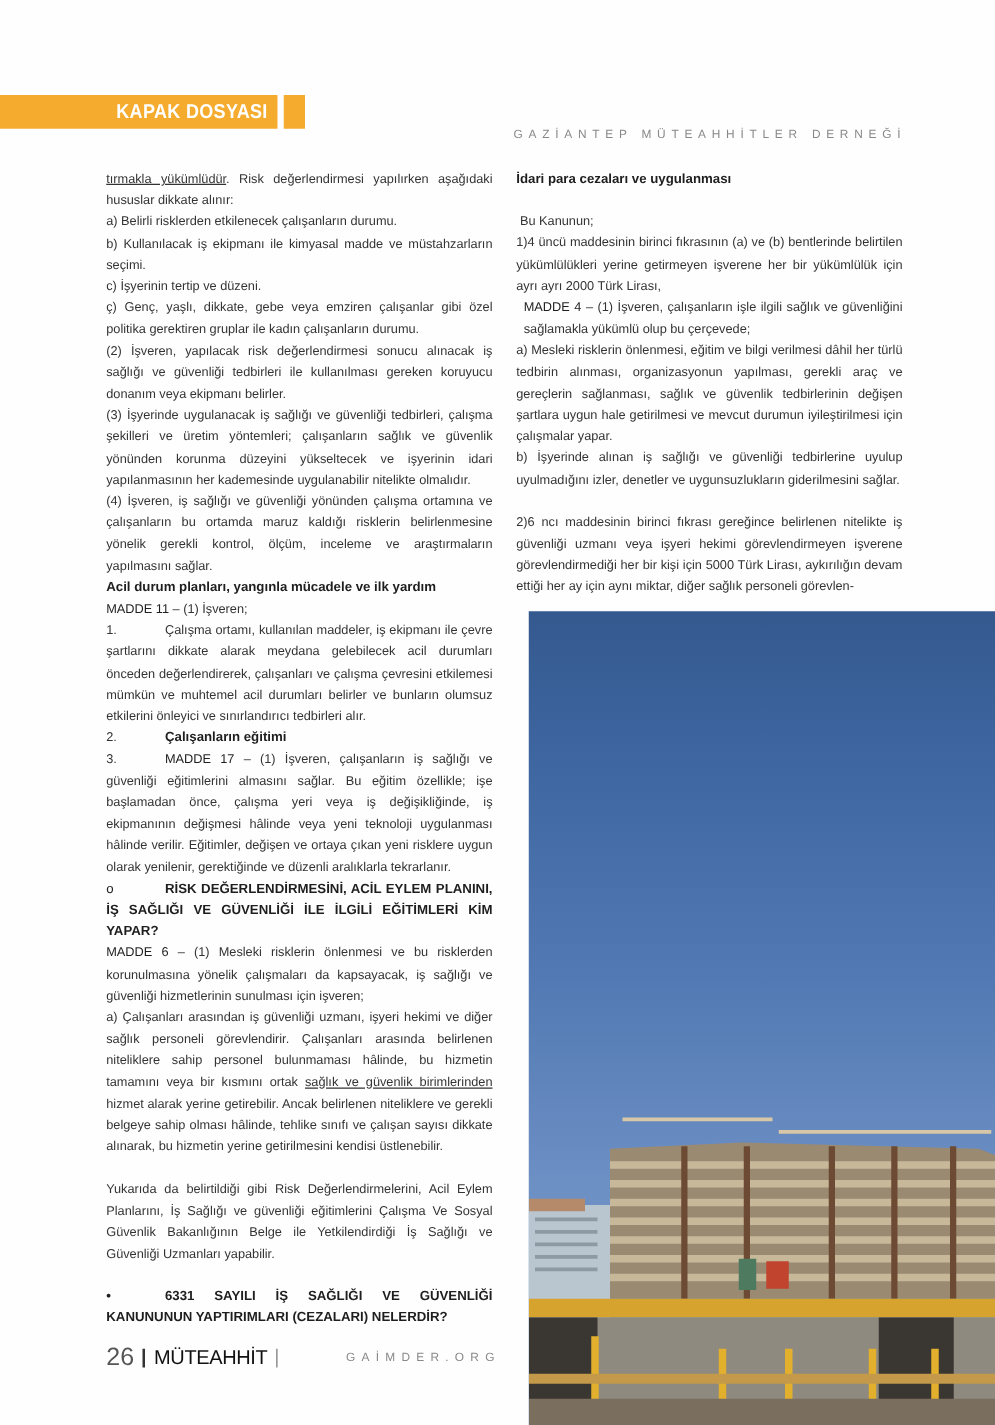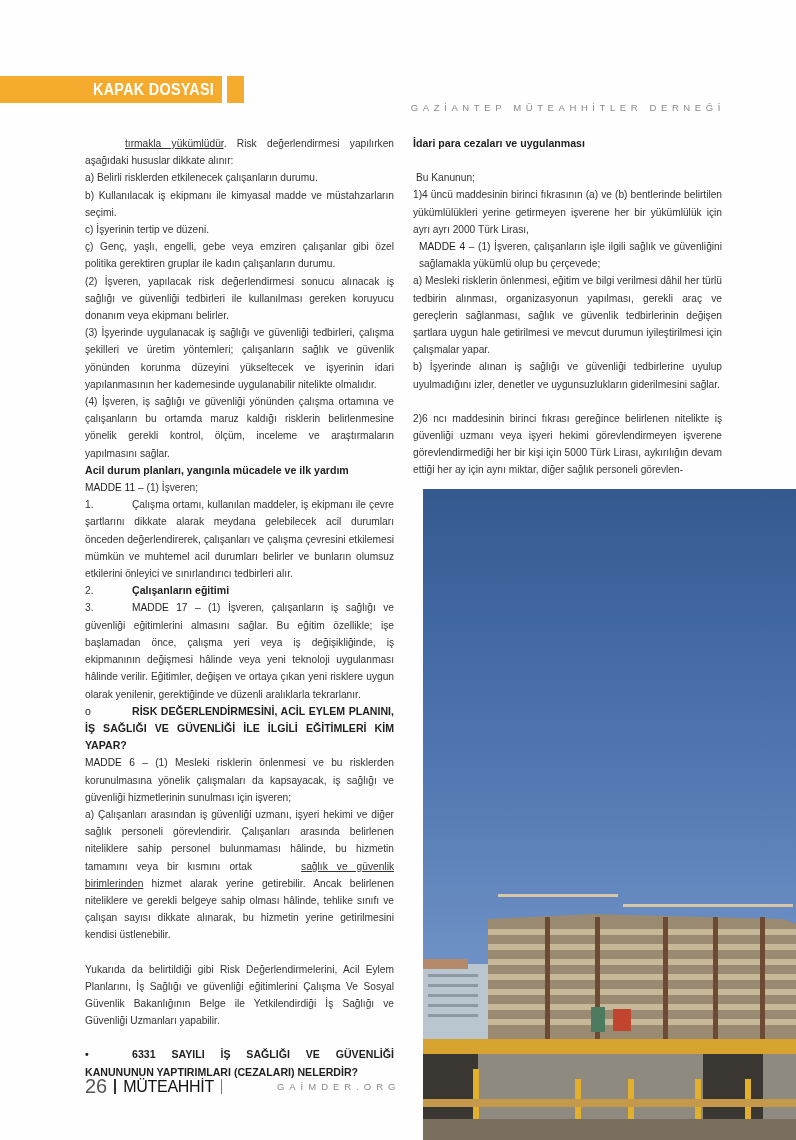--- a/index.html
+++ b/index.html
@@ -13,21 +13,21 @@
   .hdr-block { position:absolute; left:227px; top:76px; width:17px; height:27px; background:#f5ac2e; }
   .hdr-org { position:absolute; left:255px; top:102px; width:470px; text-align:right; font-size:9.5px;
              letter-spacing:4.6px; color:#888; font-family:"Liberation Sans", sans-serif; white-space:nowrap; }
   .col { position:absolute; font-family:"Liberation Sans", sans-serif; font-size:10.2px; line-height:17.2px;
          color:#333; text-align:justify; }
   .col-left { left:85px; top:135px; width:309px; }
   .col-right { left:413px; top:135px; width:309px; }
   .col p { margin:0; }
   .b { font-weight:normal; color:#1e1e1e; }
   .h { font-weight:bold; font-size:10.6px; color:#1e1e1e; }
-  .u { text-decoration:underline;margin-left:40px; }
+  .u { text-decoration:underline; }
   .num { display:inline-block; width:47px; }
   .gap { height:17px; }
   .photo { position:absolute; left:423px; top:489px; width:373px; height:651px; overflow:hidden;
            background:linear-gradient(180deg,#34598f 0%,#3f67a2 20%,#5279b3 45%,#6c8fc4 70%,#7d9ccc 100%); }
   .footer { position:absolute; left:85px; top:1075px; display:flex; align-items:center;
             font-family:"Liberation Sans", sans-serif; white-space:nowrap; }
   .pg { font-size:20px; color:#555; }
   .sep { display:inline-block; width:2px; height:15px; background:#333; margin:0 7px; }
   .brand { font-size:16px; font-weight:normal; color:#111; letter-spacing:-0.3px; }
   .site { font-size:9.5px; letter-spacing:5px; color:#888;margin-left:48px; }
@@ -40,21 +40,21 @@
   <span class="hdr-title">KAPAK DOSYASI</span>
 </div>
 <div class="hdr-block"></div>
 <div class="hdr-org">GAZİANTEP MÜTEAHHİTLER DERNEĞİ</div>
 
 <div class="col col-left">
   <p><span class="u">tırmakla yükümlüdür</span><span>. Risk değerlendirmesi yapılırken aşağıdaki hususlar dikkate alınır:</span></p>
   <p>a) Belirli risklerden etkilenecek çalışanların durumu.</p>
   <p>b) Kullanılacak iş ekipmanı ile kimyasal madde ve müstahzarların seçimi.</p>
   <p>c) İşyerinin tertip ve düzeni.</p>
-  <p>ç) Genç, yaşlı, engelli, gebe veya emziren çalışanlar gibi özel politika gerektiren gruplar ile kadın çalışanların durumu.</p>
+  <p>ç) Genç, yaşlı, dikkate, gebe veya emziren çalışanlar gibi özel politika gerektiren gruplar ile kadın çalışanların durumu.</p>
   <p>(2) İşveren, yapılacak risk değerlendirmesi sonucu alınacak iş sağlığı ve güvenliği tedbirleri ile kullanılması gereken koruyucu donanım veya ekipmanı belirler.</p>
   <p>(3) İşyerinde uygulanacak iş sağlığı ve güvenliği tedbirleri, çalışma şekilleri ve üretim yöntemleri; çalışanların sağlık ve güvenlik yönünden korunma düzeyini yükseltecek ve işyerinin idari yapılanmasının her kademesinde uygulanabilir nitelikte olmalıdır.</p>
   <p>(4) İşveren, iş sağlığı ve güvenliği yönünden çalışma ortamına ve çalışanların bu ortamda maruz kaldığı risklerin belirlenmesine yönelik gerekli kontrol, ölçüm, inceleme ve araştırmaların yapılmasını sağlar.</p>
   <p class="h">Acil durum planları, yangınla mücadele ve ilk yardım</p>
   <p><span class="b">MADDE 11</span><span> – (1) İşveren;</span></p>
   <p><span class="num">1.</span><span>Çalışma ortamı, kullanılan maddeler, iş ekipmanı ile çevre şartlarını dikkate alarak meydana gelebilecek acil durumları önceden değerlendirerek, çalışanları ve çalışma çevresini etkilemesi mümkün ve muhtemel acil durumları belirler ve bunların olumsuz etkilerini önleyici ve sınırlandırıcı tedbirleri alır.</span></p>
   <p><span class="num">2.</span><span class="h">Çalışanların eğitimi</span></p>
   <p><span class="num">3.</span><span class="b">MADDE 17</span><span> – (1) İşveren, çalışanların iş sağlığı ve güvenliği eğitimlerini almasını sağlar. Bu eğitim özellikle; işe başlamadan önce, çalışma yeri veya iş değişikliğinde, iş ekipmanının değişmesi hâlinde veya yeni teknoloji uygulanması hâlinde verilir. Eğitimler, değişen ve ortaya çıkan yeni risklere uygun olarak yenilenir, gerektiğinde ve düzenli aralıklarla tekrarlanır.</span></p>
   <p class="h"><span class="num" style="font-weight:normal">o</span><span>RİSK DEĞERLENDİRMESİNİ, ACİL EYLEM PLANINI, İŞ SAĞLIĞI VE GÜVENLİĞİ İLE İLGİLİ EĞİTİMLERİ KİM YAPAR?</span></p>
   <p><span class="b">MADDE 6</span><span> – (1) Mesleki risklerin önlenmesi ve bu risklerden korunulmasına yönelik çalışmaları da kapsayacak, iş sağlığı ve güvenliği hizmetlerinin sunulması için işveren;</span></p>

